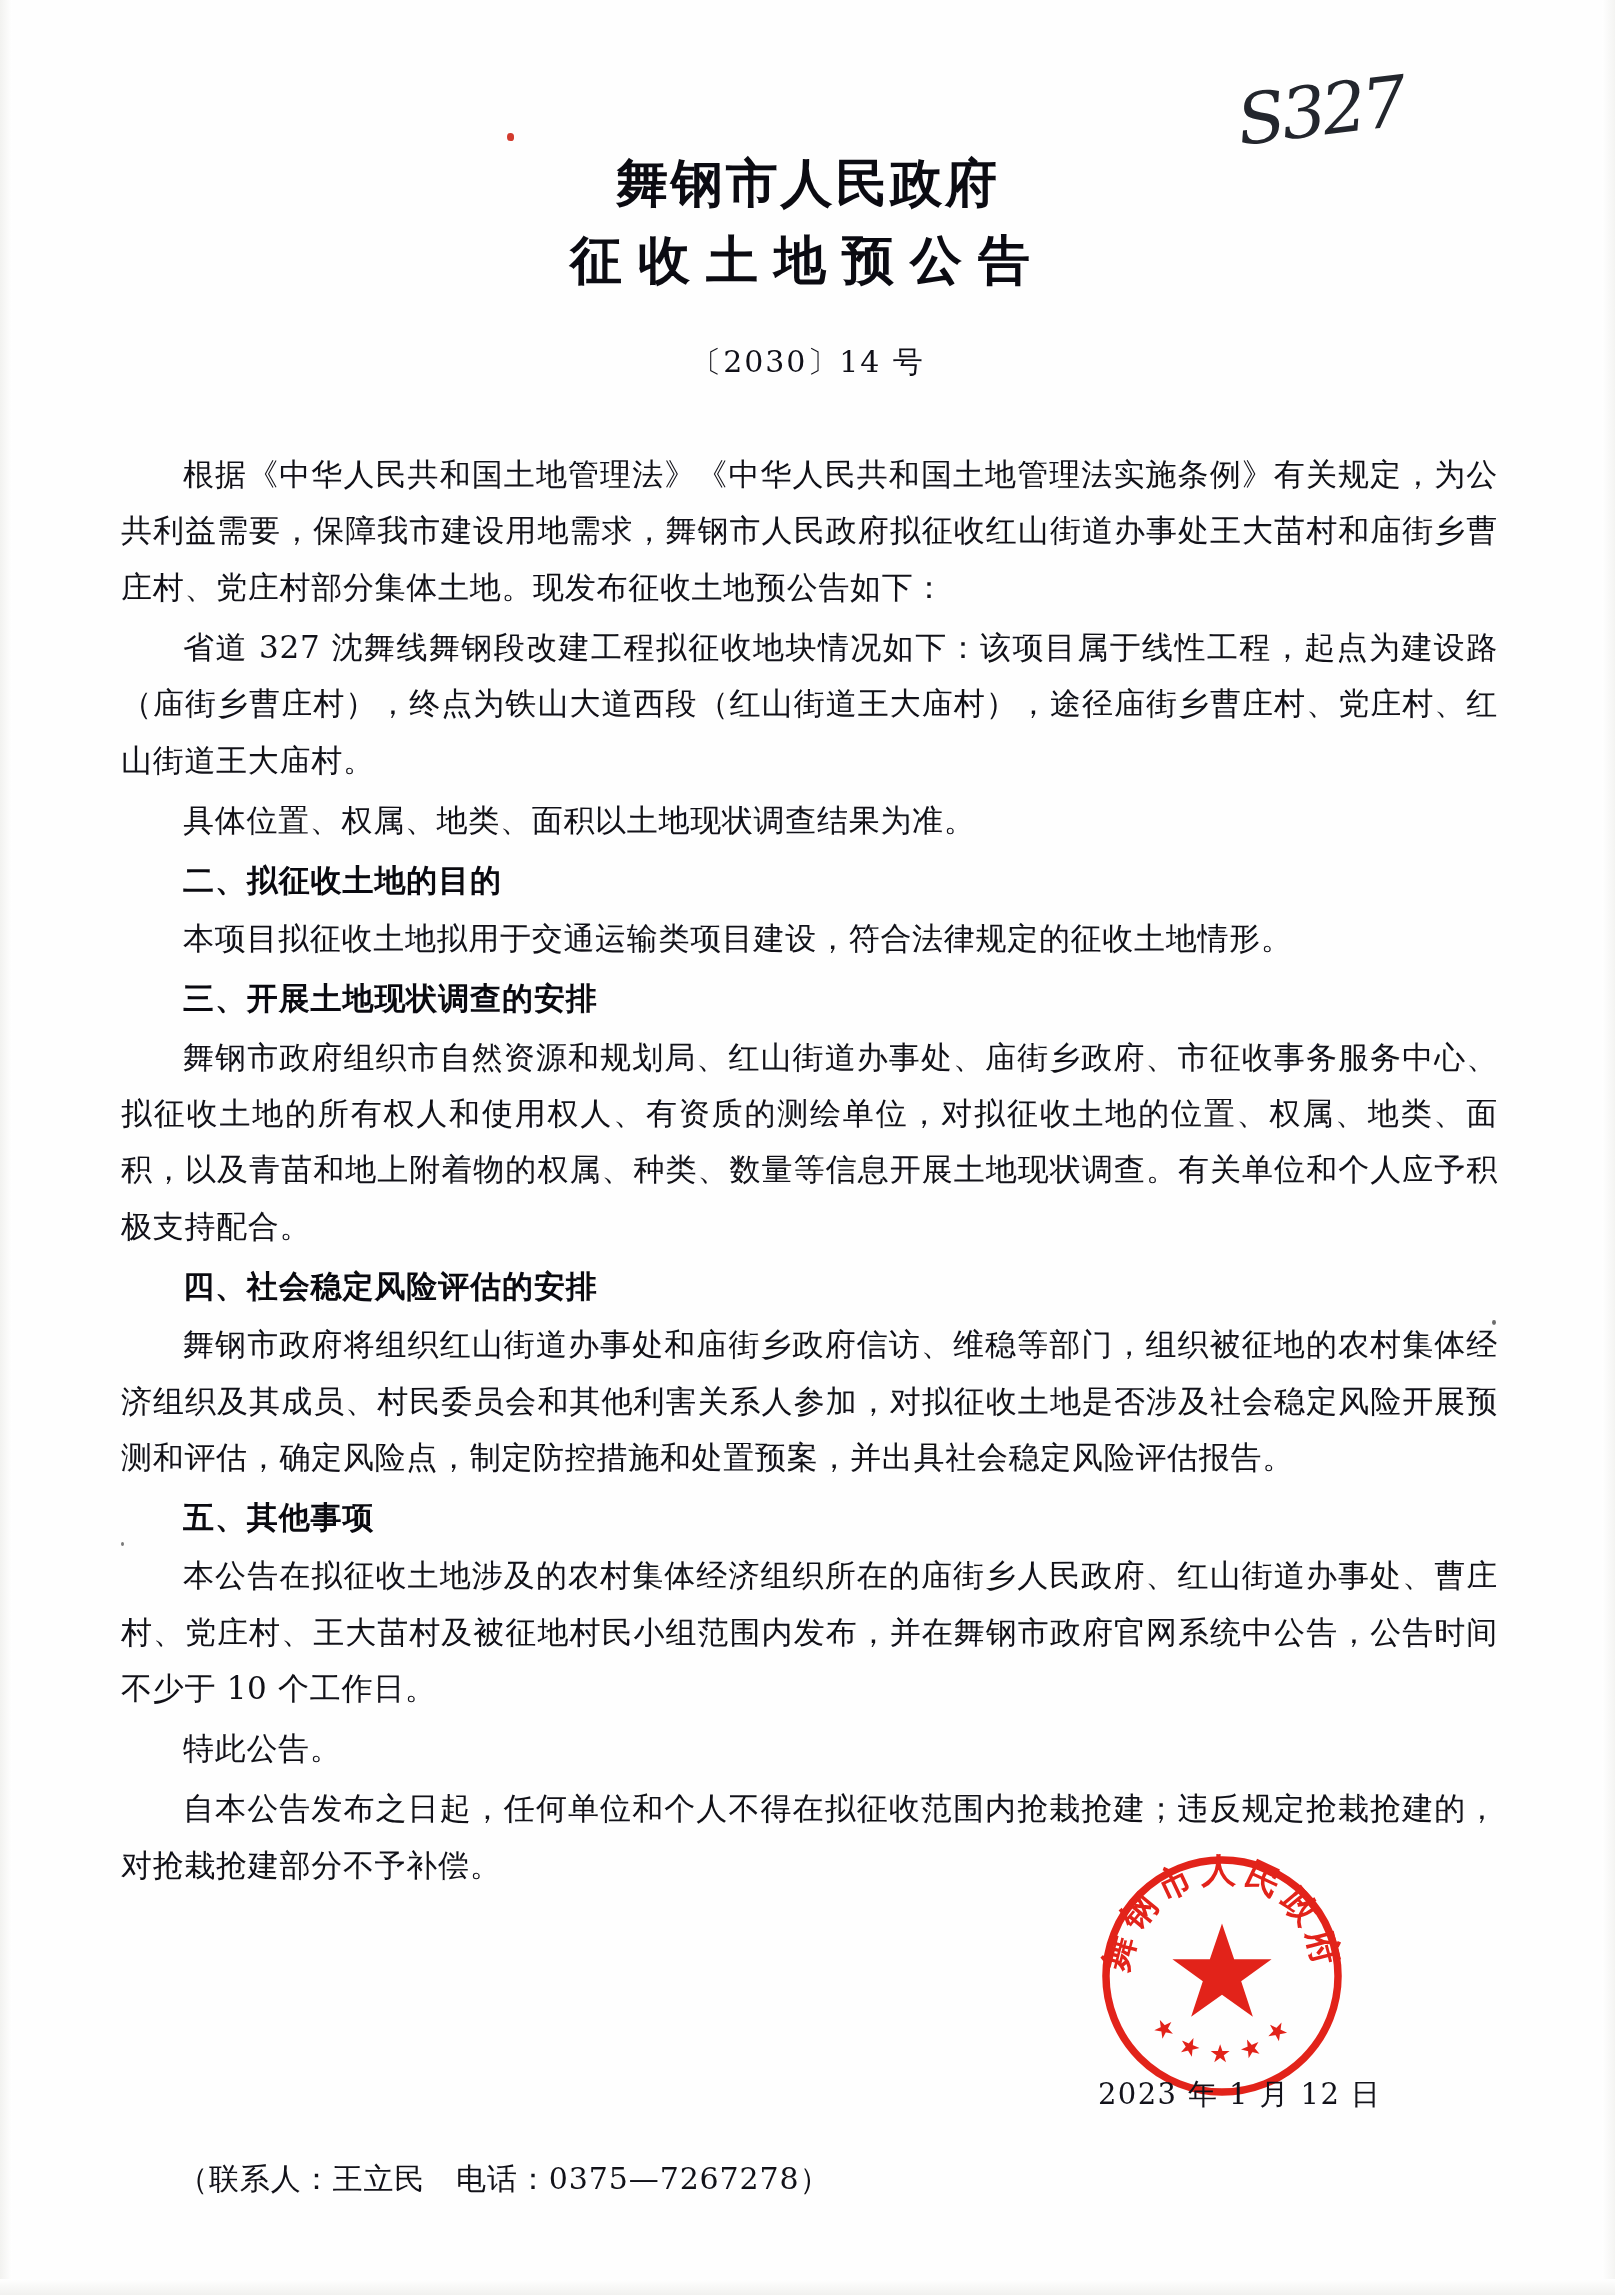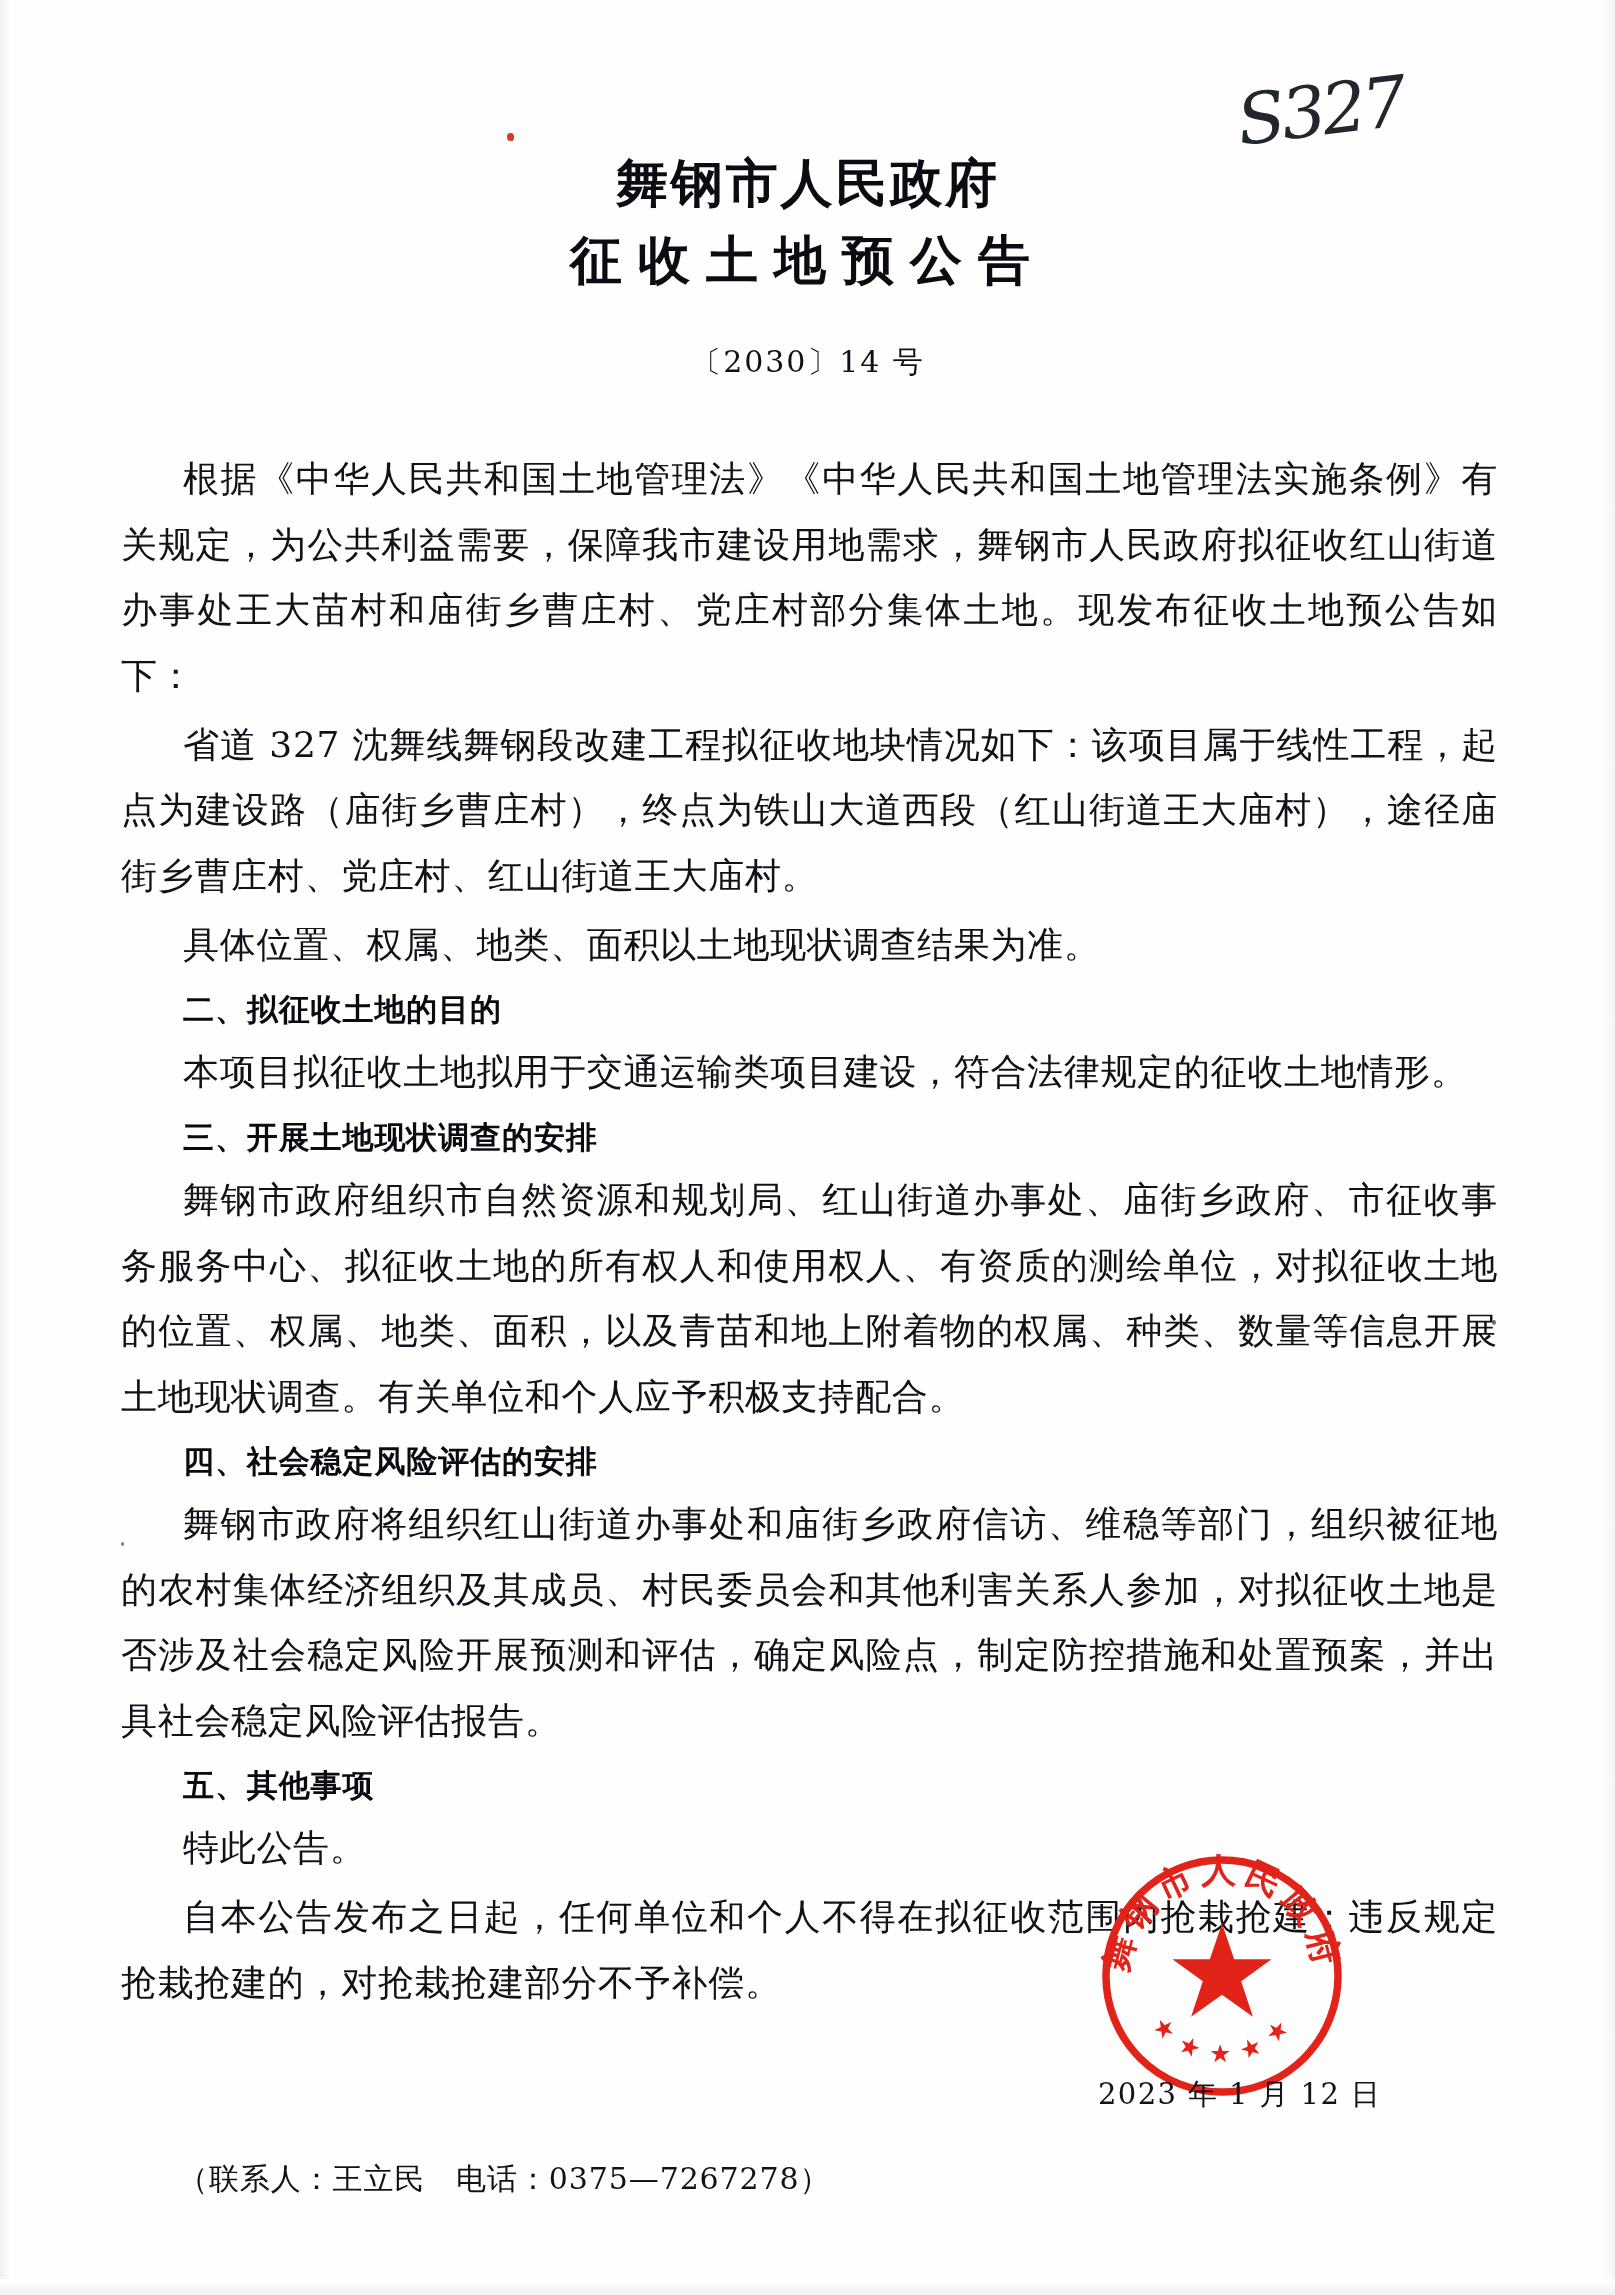--- a/index.html
+++ b/index.html
@@ -122,21 +122,21 @@
   
   .body {
     position: absolute;
     left: 121px;
     top: 446px;
     width: 1377px;
   }
   p.para {
     margin: 0 0 3.7px 0;
     font-family: "DejaVu Serif", "Liberation Serif", serif;
-    font-size: 36px;
+    font-size: 31px;
     line-height: 1.82;
     color: #111118;
     text-align: justify;
     text-indent: 62px;
     letter-spacing: 0.7px;
     text-justify: inter-ideograph;
   }
   p.heading {
     margin: 0 0 1.9px 0;
     font-family: "DejaVu Serif", "Liberation Serif", serif;
@@ -209,20 +209,21 @@
     <p class="heading">二、拟征收土地的目的</p>
     <p class="para">本项目拟征收土地拟用于交通运输类项目建设，符合法律规定的征收土地情形。</p>
 
     <p class="heading">三、开展土地现状调查的安排</p>
     <p class="para">舞钢市政府组织市自然资源和规划局、红山街道办事处、庙街乡政府、市征收事务服务中心、拟征收土地的所有权人和使用权人、有资质的测绘单位，对拟征收土地的位置、权属、地类、面积，以及青苗和地上附着物的权属、种类、数量等信息开展土地现状调查。有关单位和个人应予积极支持配合。</p>
 
     <p class="heading">四、社会稳定风险评估的安排</p>
     <p class="para">舞钢市政府将组织红山街道办事处和庙街乡政府信访、维稳等部门，组织被征地的农村集体经济组织及其成员、村民委员会和其他利害关系人参加，对拟征收土地是否涉及社会稳定风险开展预测和评估，确定风险点，制定防控措施和处置预案，并出具社会稳定风险评估报告。</p>
 
     <p class="heading">五、其他事项</p>
+    <p class="para">本公告在拟征收土地涉及的农村集体经济组织所在的庙街乡人民政府、红山街道办事处、曹庄村、党庄村、王大苗村及被征地村民小组范围内发布，并在舞钢市政府官网系统中公告，公告时间不少于 10 个工作日。</p>
     <p class="para">特此公告。</p>
 
     <p class="para">自本公告发布之日起，任何单位和个人不得在拟征收范围内抢栽抢建；违反规定抢栽抢建的，对抢栽抢建部分不予补偿。</p>
   </div>
 
   <div class="seal">
     <svg width="262" height="262" viewBox="0 0 560 560" aria-hidden="true">
       <defs>
         <path id="sealArc" d="M 80,280 A 200,200 0 0 1 480,280" fill="none"></path>
         <path id="sealArcBottom" d="M 98,280 A 182,182 0 0 0 462,280" fill="none"></path>

